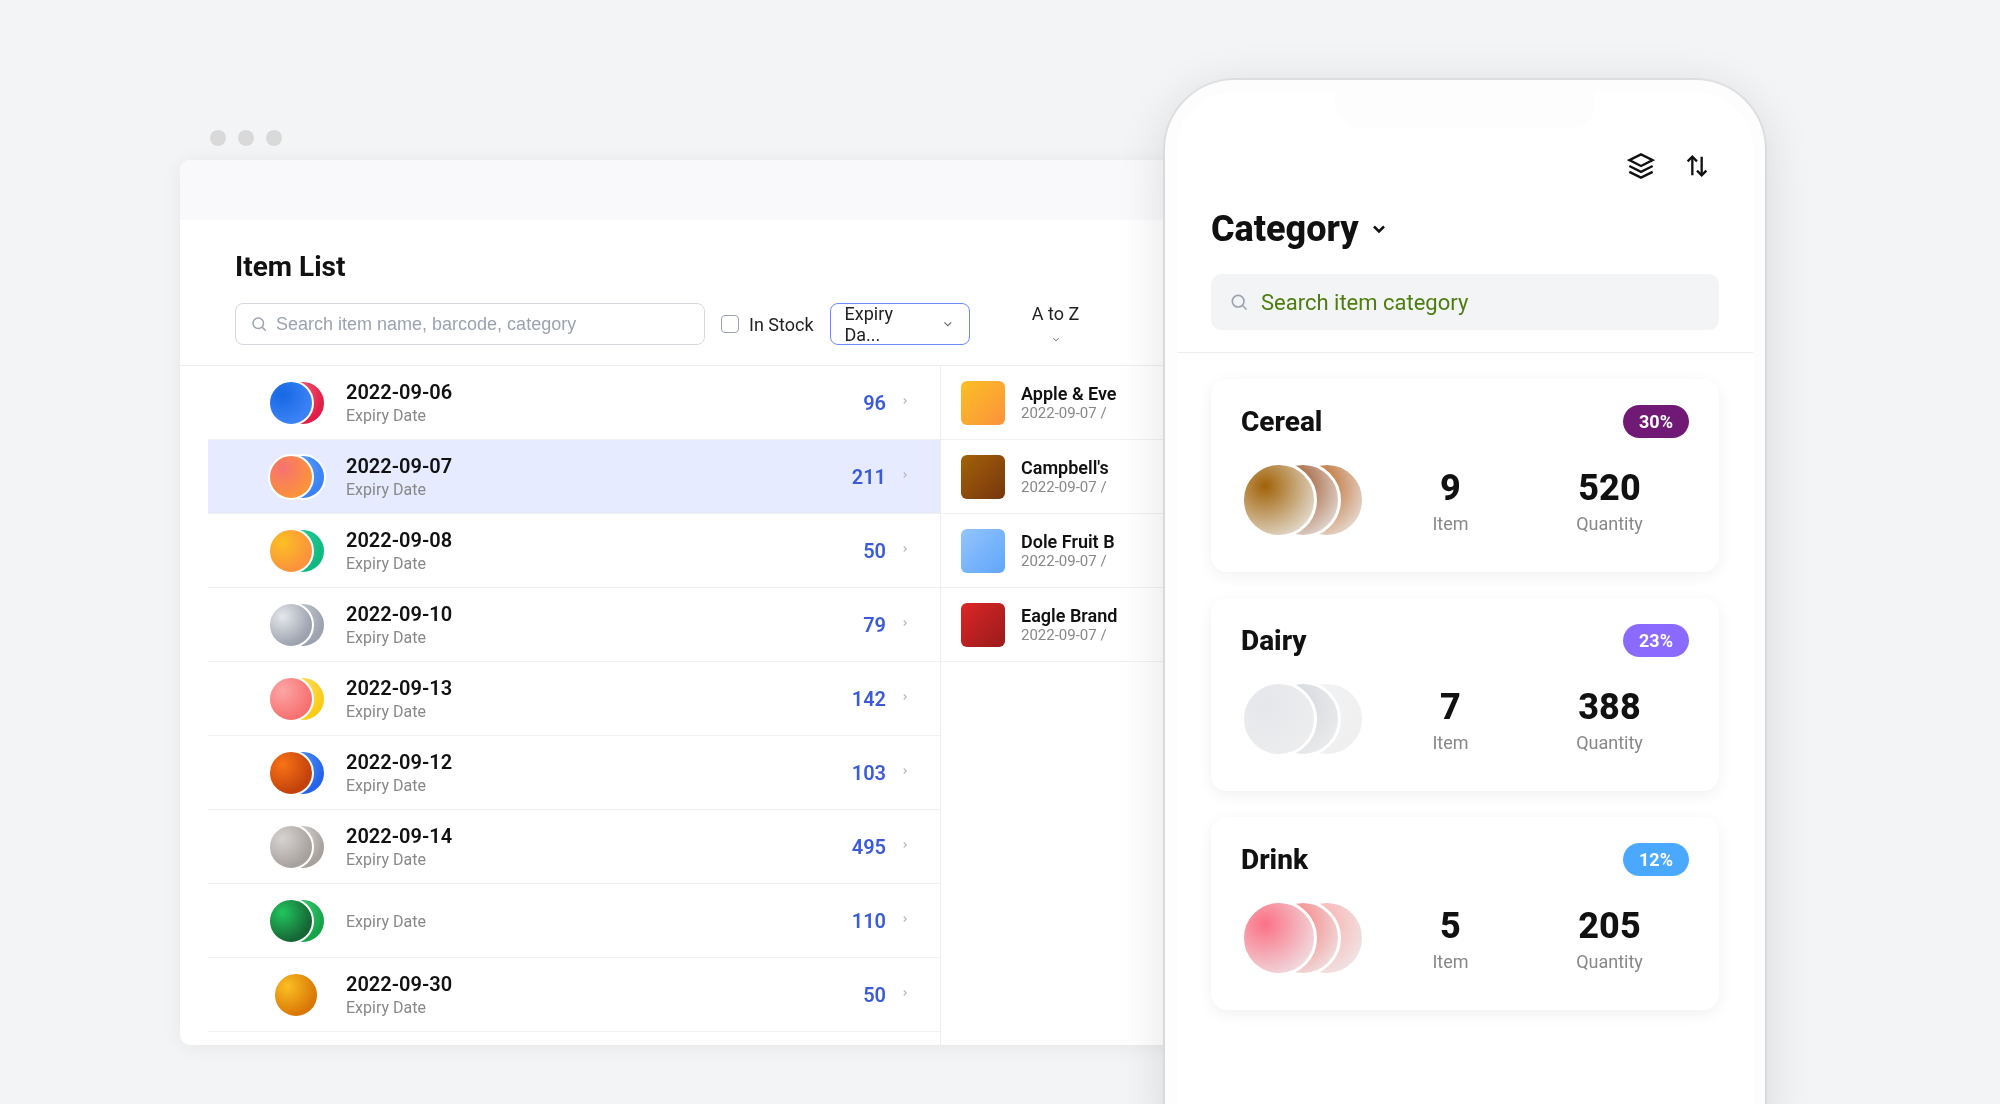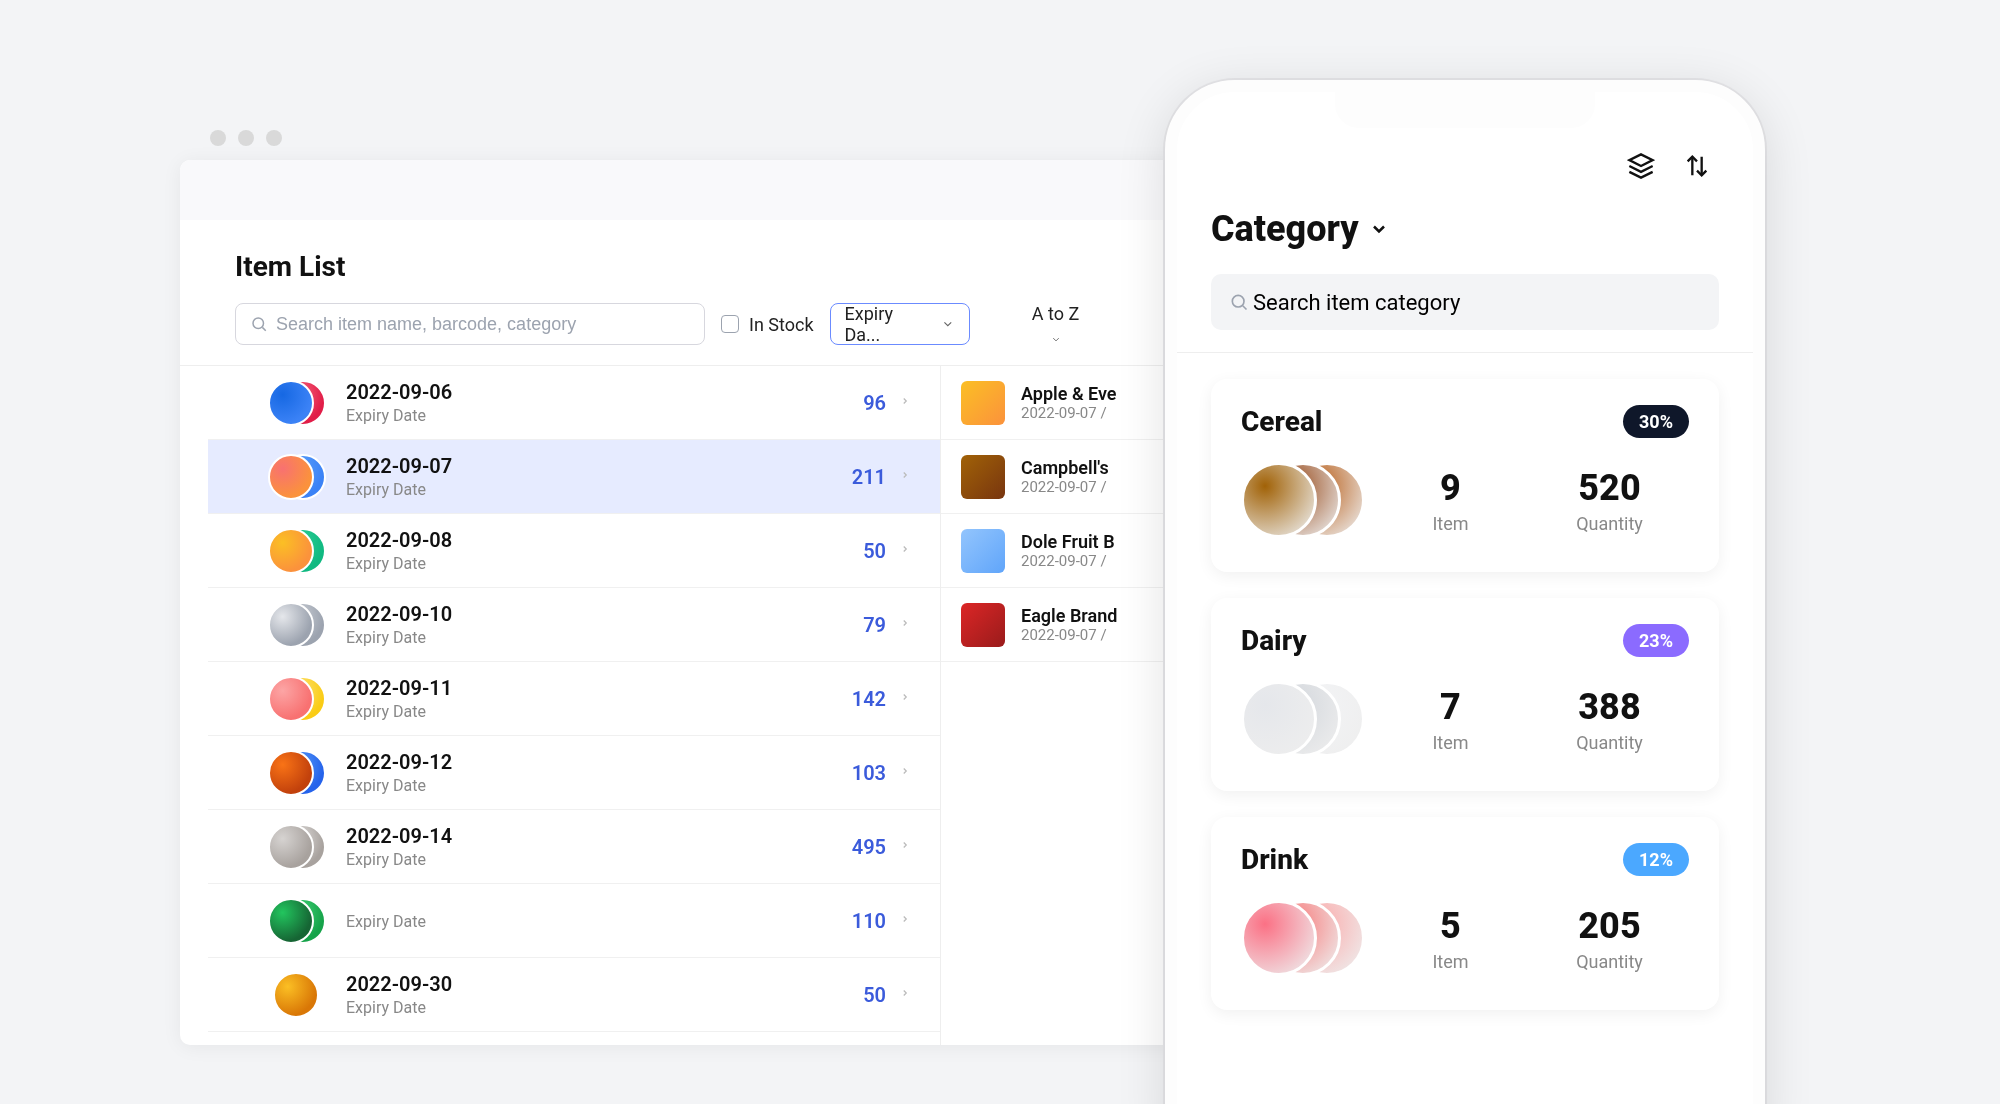--- a/index.html
+++ b/index.html
@@ -197,22 +197,22 @@
 }
 .cat-title { font-size: 36px; font-weight: 800; color: #111; }
 .phone-search {
   display: flex;
   align-items: center;
   height: 56px;
   background: #f3f4f6;
   border-radius: 10px;
   padding: 0 18px;
   margin-top: 24px;
-  color: #000000;
-  gap: 4px;
+  color: #4d7c0f;
+  gap: 12px;
   font-size: 22px;
 }
 .divider { height: 1px; background: #eee; margin: 22px -34px 0; }
 .cat-card {
   background: #fff;
   border-radius: 16px;
   box-shadow: 0 4px 16px rgba(0,0,0,0.06);
   padding: 26px 30px 30px;
   margin-top: 26px;
 }
@@ -222,21 +222,21 @@
   align-items: center;
 }
 .cat-name { font-size: 28px; font-weight: 800; color: #111; }
 .pill {
   padding: 6px 16px;
   border-radius: 999px;
   font-size: 18px;
   font-weight: 700;
   color: #fff;
 }
-.pill.red { background: #0f172a; }
+.pill.red { background: #701a75; }
 .pill.purple { background: #8b6bff; }
 .pill.blue { background: #4ba8ff; }
 .cat-body {
   display: flex;
   align-items: center;
   margin-top: 20px;
 }
 .cat-thumbs {
   position: relative;
   width: 130px;
@@ -358,21 +358,21 @@
           <span class="chevron"><svg width="10" height="14" viewBox="0 0 24 24" fill="none" stroke="#bbb" stroke-width="3">
               <polyline points="9 18 15 12 9 6"></polyline>
             </svg></span>
         </div>
         <div class="date-row">
           <div class="thumb-stack">
             <div class="thumb-circle a" style="background:radial-gradient(circle at 30% 30%, #fca5a5, #f87171 70%)"></div>
             <div class="thumb-circle b" style="background:radial-gradient(circle at 30% 30%, #fde68a, #facc15 70%)"></div>
           </div>
           <div class="row-text">
-            <div class="row-date">2022-09-11</div>
+            <div class="row-date">2022-09-13</div>
             <div class="row-sub">Expiry Date</div>
           </div>
           <div class="row-count">142</div>
           <span class="chevron"><svg width="10" height="14" viewBox="0 0 24 24" fill="none" stroke="#bbb" stroke-width="3">
               <polyline points="9 18 15 12 9 6"></polyline>
             </svg></span>
         </div>
         <div class="date-row">
           <div class="thumb-stack">
             <div class="thumb-circle a" style="background:radial-gradient(circle at 30% 30%, #f97316, #c2410c 70%)"></div>

